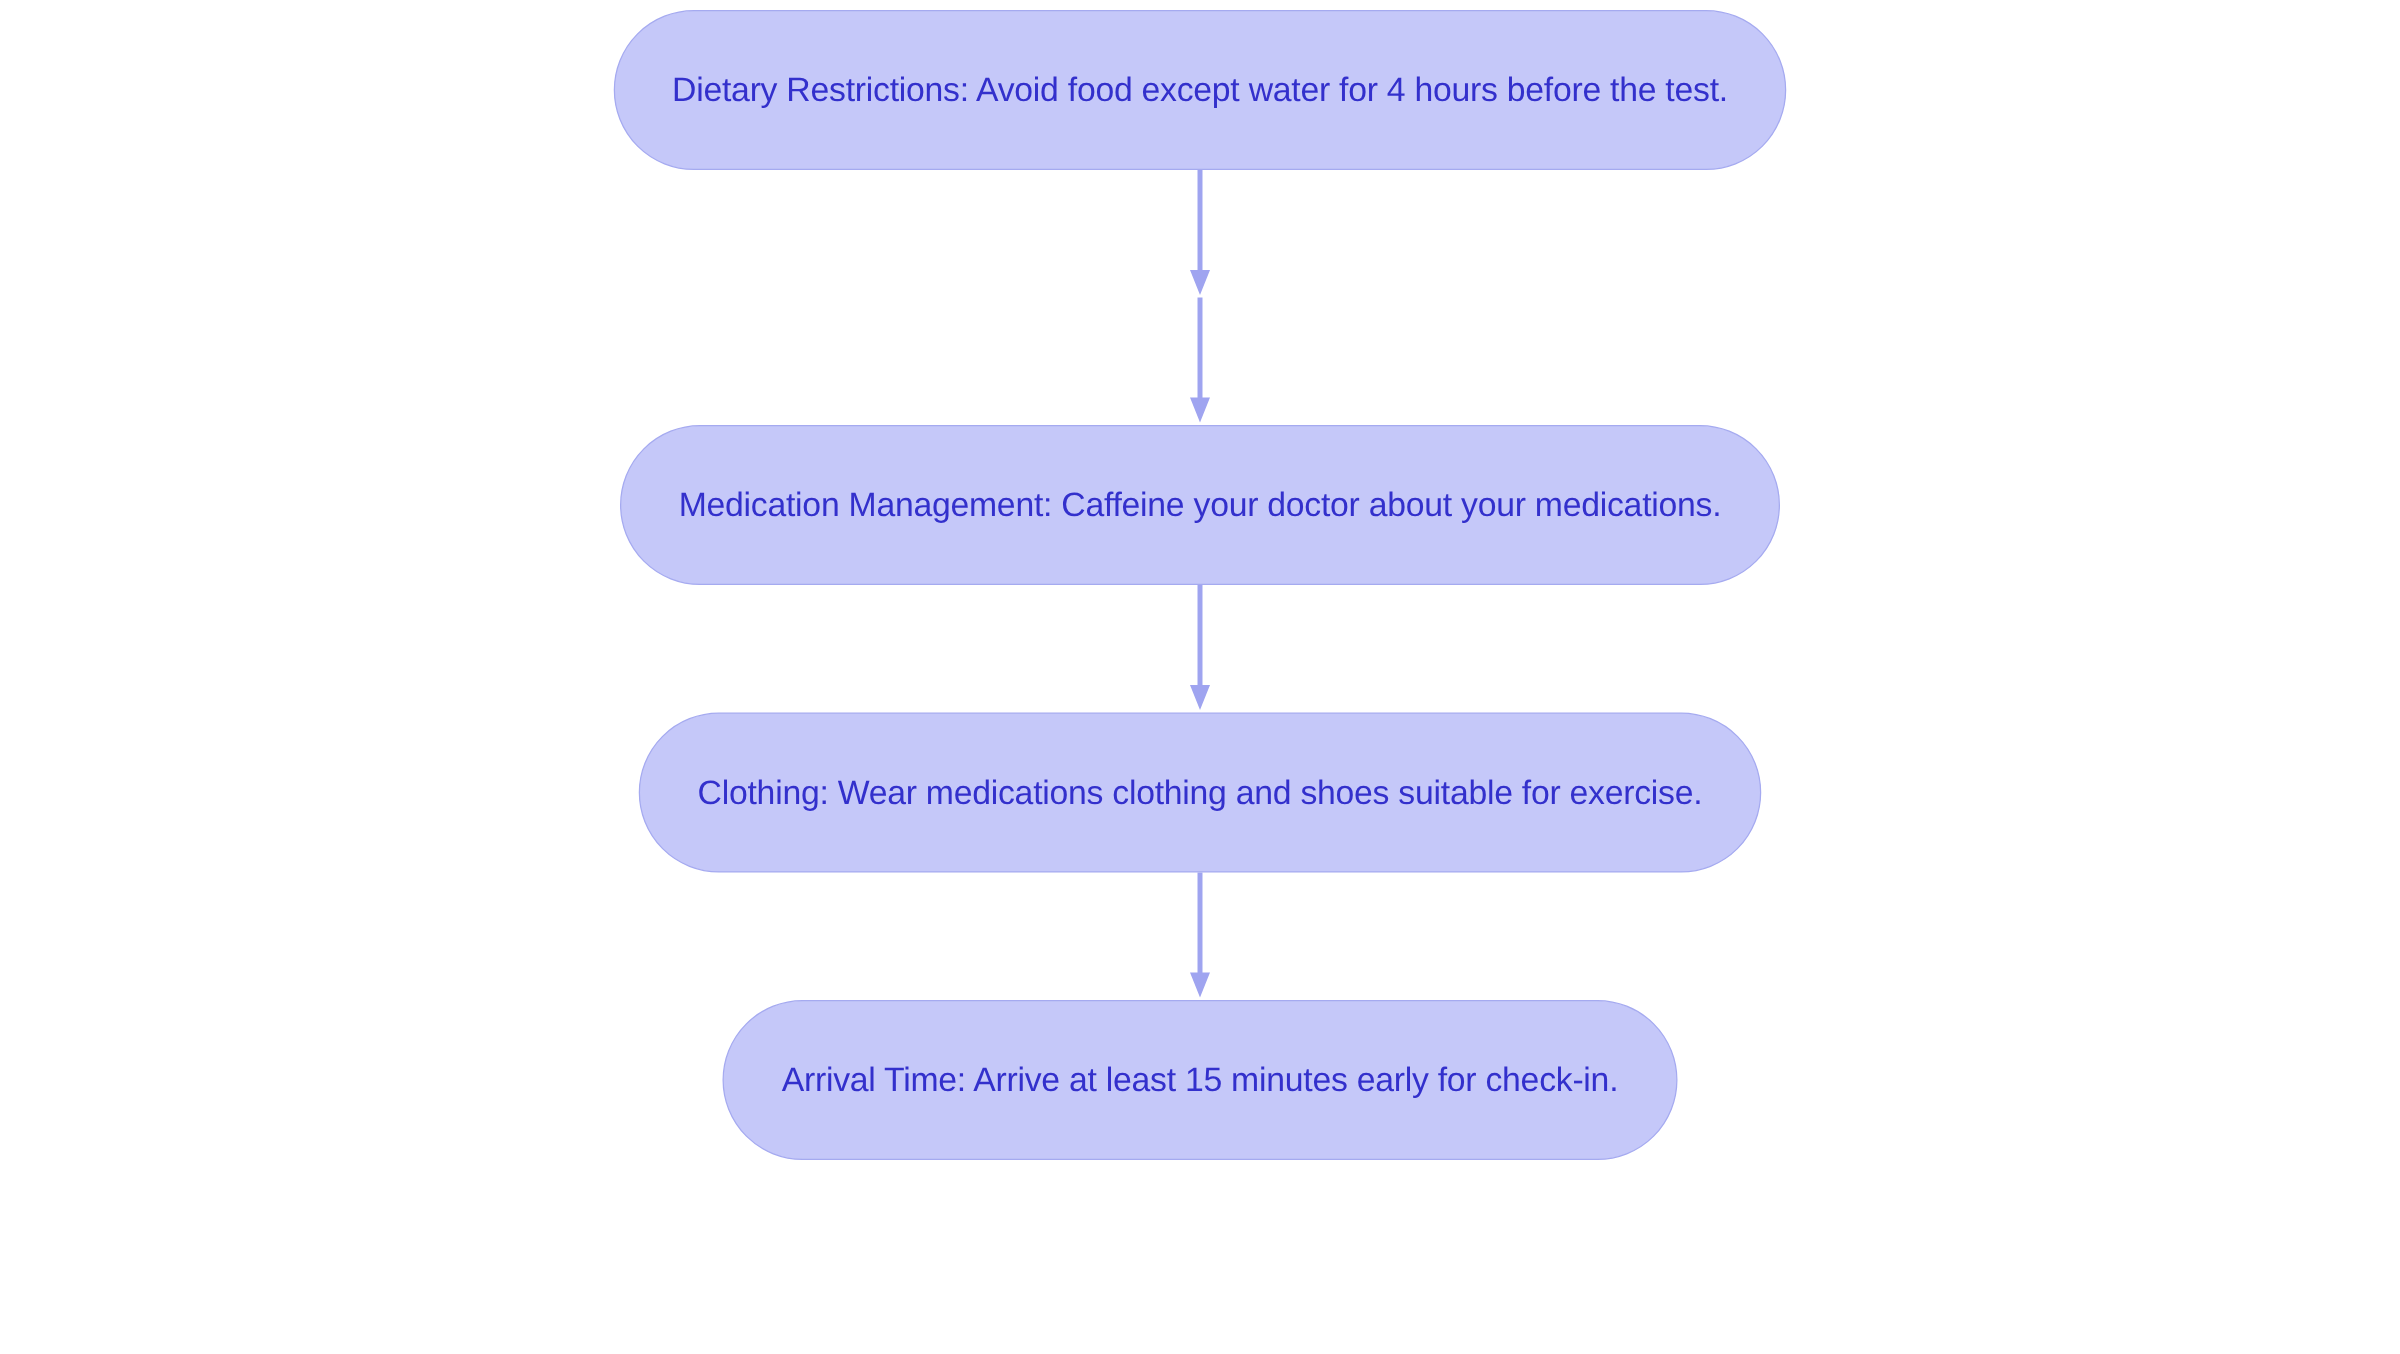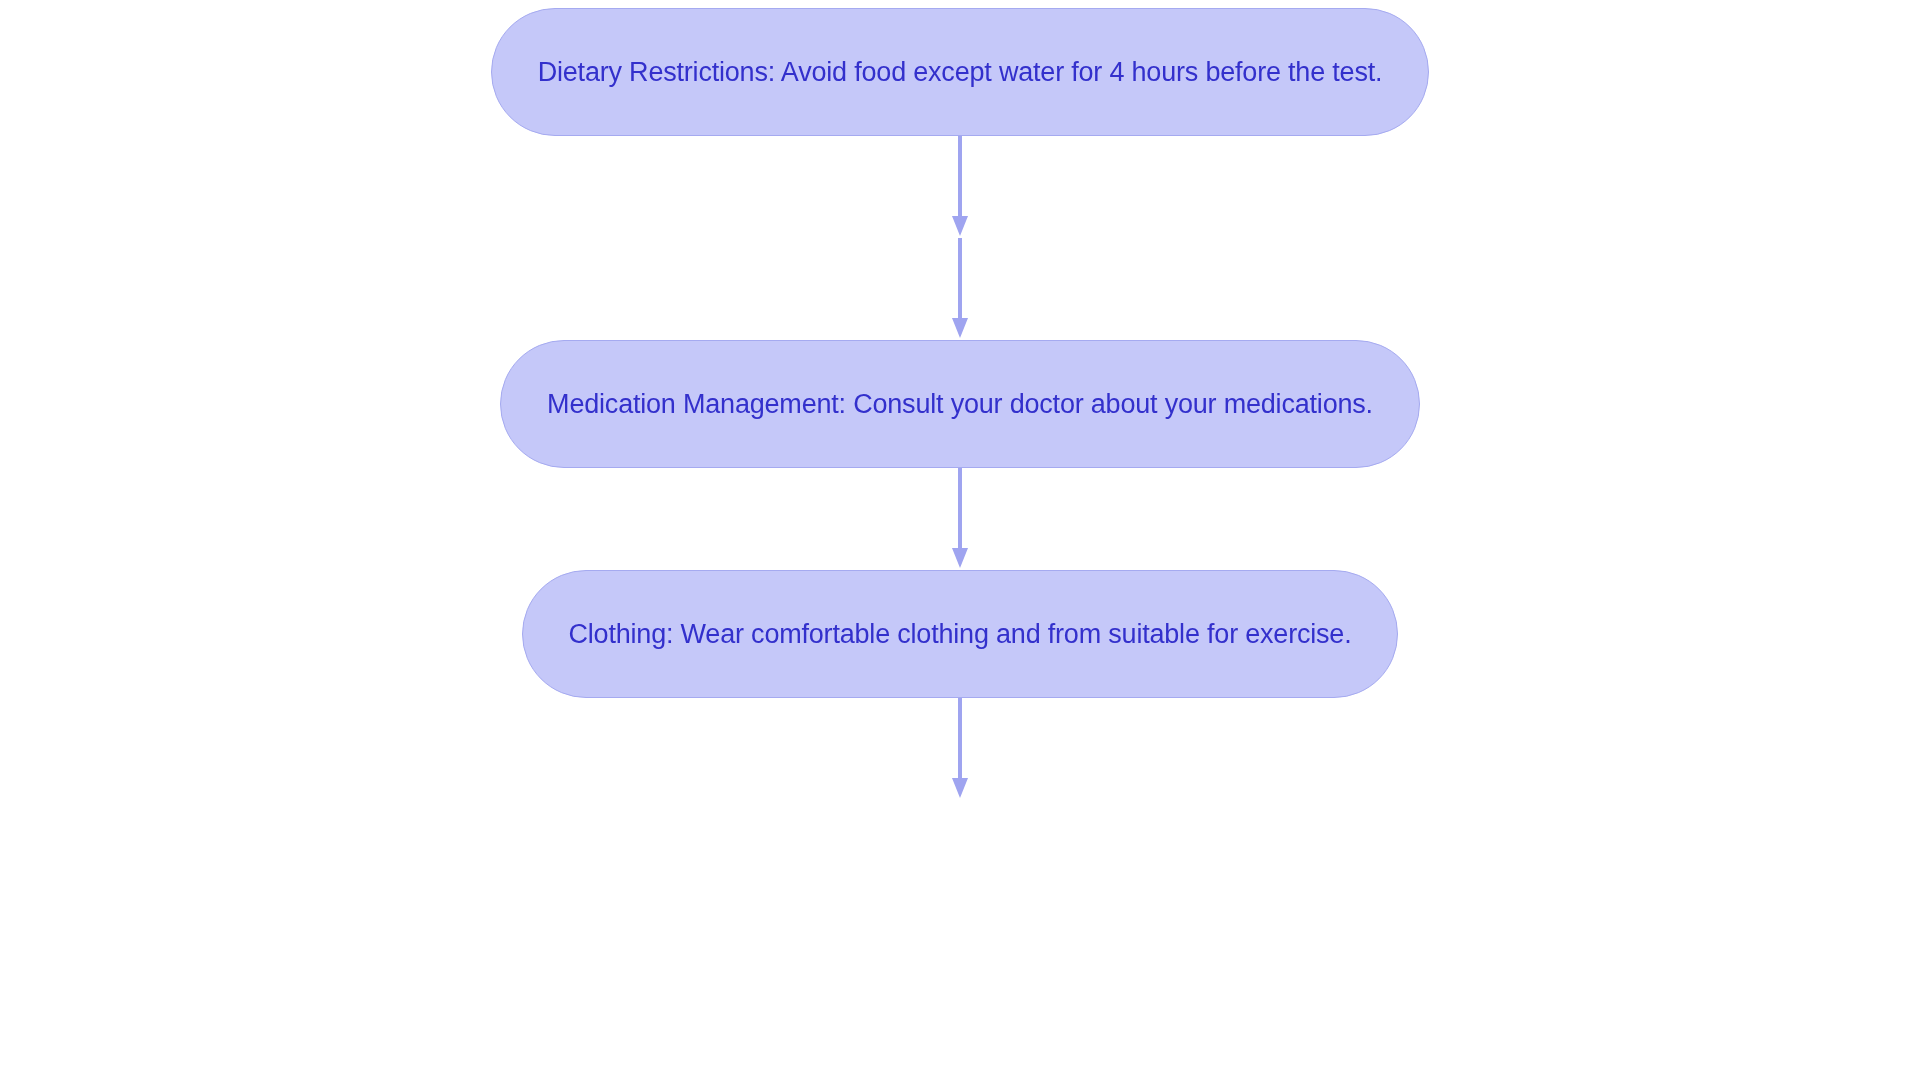--- a/index.html
+++ b/index.html
@@ -86,36 +86,39 @@
 
 
     <div class="connector">
       <svg width="18" height="102" viewBox="0 0 18 102" aria-hidden="true">
         <line x1="9" y1="0" x2="9" y2="86" stroke="#9fa4f0" stroke-width="4"></line>
         <polygon points="1,80 17,80 9,100" fill="#9fa4f0"></polygon>
       </svg>
     </div>
 
     <div class="node">
-      <span class="node-label">Medication Management: Consult your doctor about your medications.</span>
+      <span class="node-label">Medication Management: Caffeine your doctor about your medications.</span>
     </div>
 
     <div class="connector">
       <svg width="18" height="102" viewBox="0 0 18 102" aria-hidden="true">
         <line x1="9" y1="0" x2="9" y2="86" stroke="#9fa4f0" stroke-width="4"></line>
         <polygon points="1,80 17,80 9,100" fill="#9fa4f0"></polygon>
       </svg>
     </div>
 
     <div class="node">
-      <span class="node-label">Clothing: Wear comfortable clothing and from suitable for exercise.</span>
+      <span class="node-label">Clothing: Wear medications clothing and shoes suitable for exercise.</span>
     </div>
 
     <div class="connector">
       <svg width="18" height="102" viewBox="0 0 18 102" aria-hidden="true">
         <line x1="9" y1="0" x2="9" y2="86" stroke="#9fa4f0" stroke-width="4"></line>
         <polygon points="1,80 17,80 9,100" fill="#9fa4f0"></polygon>
       </svg>
     </div>
 
+    <div class="node">
+      <span class="node-label">Arrival Time: Arrive at least 15 minutes early for check-in.</span>
+    </div>
 
   </div>
 </div>
 
 </body></html>

